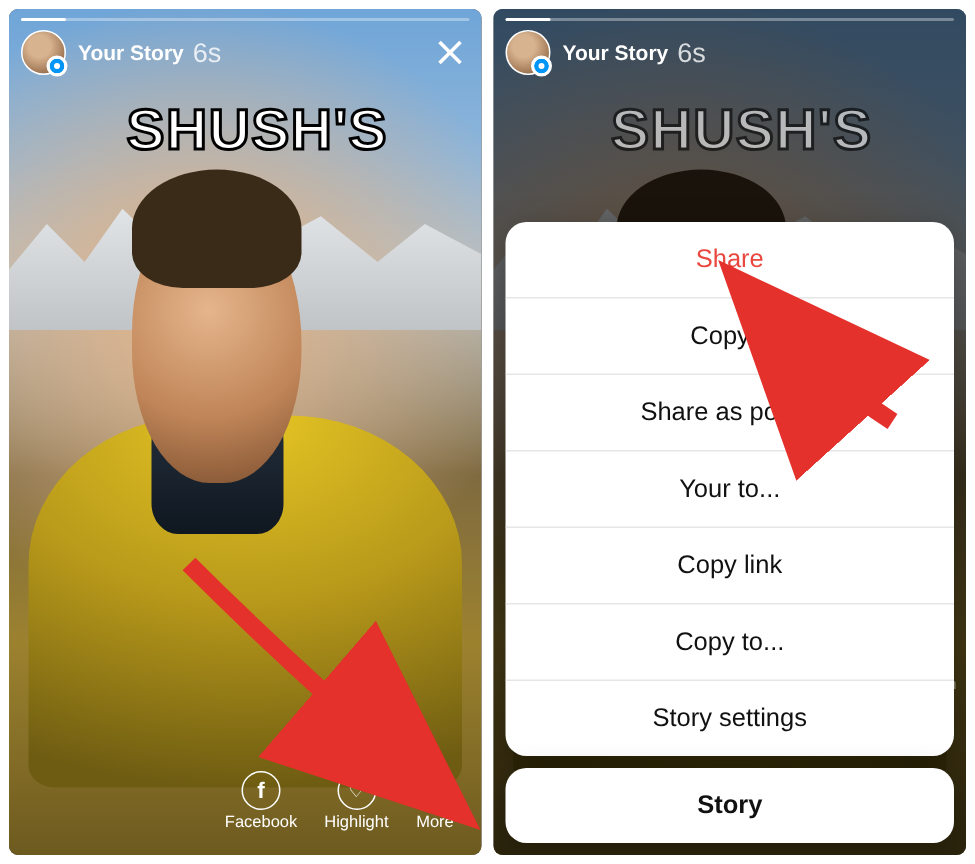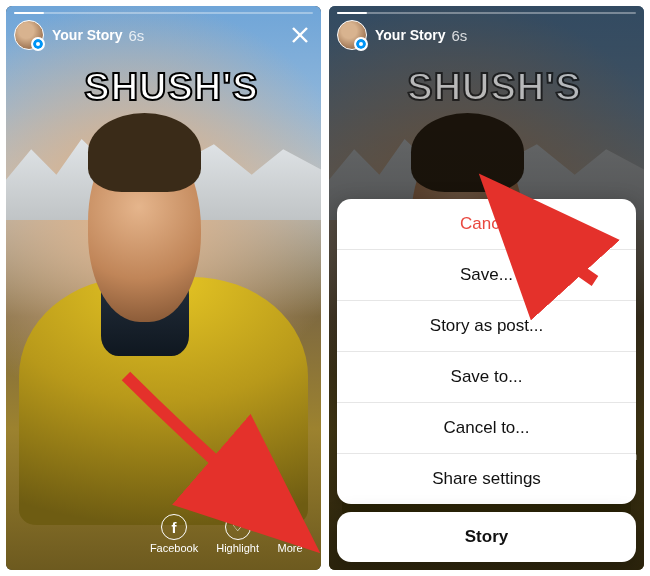--- a/index.html
+++ b/index.html
@@ -67,21 +67,21 @@
     background: radial-gradient(circle at 40% 35%, #d8b38f 30%, #7a4e2e 100%);
     border: 1.5px solid #fff; margin-right: 8px; position: relative;
   }
   .avatar::after{
     content:""; position:absolute; right:-2px; bottom:-2px;
     width:10px; height:10px; border-radius:50%;
     background:#fff; border:2px solid #fff;
     box-shadow: inset 0 0 0 3px #0095f6;
   }
   .story-title { font-weight:600; }
-  .story-time { opacity:.8; margin-left:6px; font-size:15px; }
+  .story-time { opacity:.8; margin-left:6px; font-size:18px; }
   .close-btn {
     margin-left:auto; width:26px; height:26px; display:flex;
     align-items:center; justify-content:center; cursor:pointer;
   }
   .close-x { stroke:#fff; stroke-width:2.4; }
   
   .caption {
     position:absolute; top:60px; left:0; right:0; text-align:center;
     font-weight:900; font-size:38px; letter-spacing:1px;
     color:#fff; -webkit-text-stroke:2px #000;
@@ -235,26 +235,27 @@
         </div>
         <span>More</span>
       </div>
     </div>
   </div>
 
   <div class="wm">wsxdn.com</div>
 
   <div class="sheet-wrap">
     <div class="sheet">
-      <div class="sheet-item destructive">Cancel</div>
-      <div class="sheet-item">Save...</div>
-      <div class="sheet-item">Story as post...</div>
-      <div class="sheet-item">Save to...</div>
-      <div class="sheet-item">Cancel to...</div>
-      <div class="sheet-item">Share settings</div>
+      <div class="sheet-item destructive">Share</div>
+      <div class="sheet-item">Copy...</div>
+      <div class="sheet-item">Share as post...</div>
+      <div class="sheet-item">Your to...</div>
+      <div class="sheet-item">Copy link</div>
+      <div class="sheet-item">Copy to...</div>
+      <div class="sheet-item">Story settings</div>
     </div>
     <div class="sheet">
       <div class="sheet-item cancel">Story</div>
     </div>
   </div>
 
   <div class="arrow" style="left:170px; top:195px;">
     <svg width="110" height="90">
       <defs>
           <marker id="ah2" markerWidth="14" markerHeight="14" refX="8" refY="5" orient="auto">

